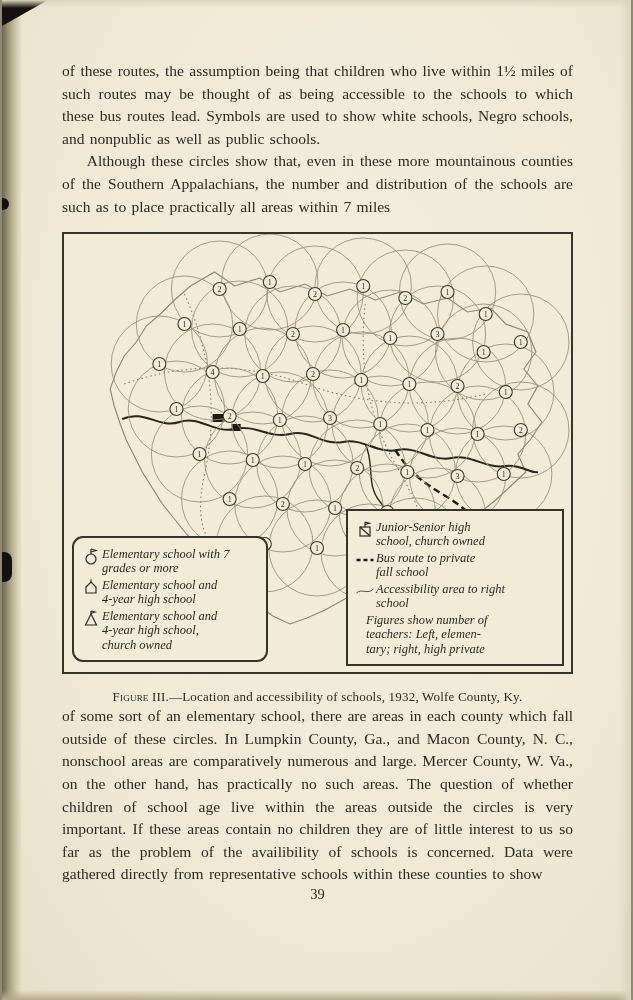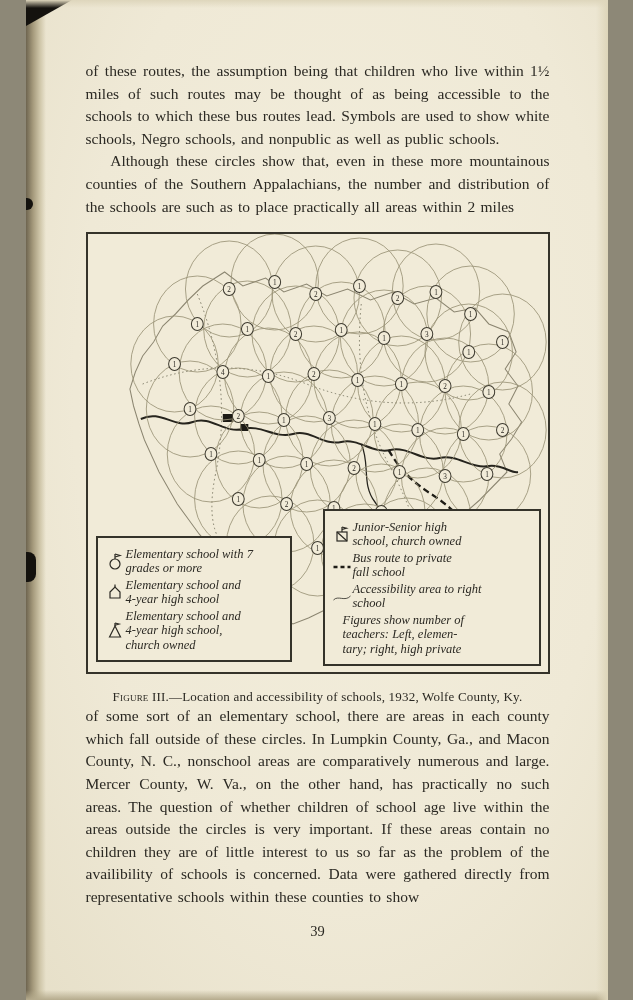--- a/index.html
+++ b/index.html
@@ -1,18 +1,18 @@
 <!DOCTYPE html>
 <html><head>
 <meta charset="utf-8">
 <style>
   html,body{margin:0;padding:0;background:#8d8877;}
   .page{
     position:relative;
-    width:582px;height:1000px;
+    width:629px;height:1000px;
     margin:0 auto;
     background:#efe9d6;
     background:radial-gradient(ellipse at 55% 40%, #f3eedc 0%, #efe9d6 60%, #e6dfc8 100%);
     font-family:"Liberation Serif","DejaVu Serif",serif;
     color:#2b2923;
     overflow:hidden;
   }
   
   .gutter-left{position:absolute;left:0;top:0;bottom:0;width:20px;
     background:linear-gradient(90deg,#6e6550 0%,#a59a7c 35%,#cfc6a9 70%,rgba(207,198,169,0) 100%);}
@@ -56,61 +56,60 @@
 
   .legend{
     position:absolute;
     background:#f1ebd8;
     border:2px solid #35332a;
     padding:7px 8px 6px 8px;
     font-style:italic;
     font-size:12.5px;line-height:1.16;
     color:#2b2923;
   }
-  .legend-left{left:8px;bottom:10px;width:176px;}
+  .legend-left{left:8px;bottom:10px;width:176px;border-radius:11px;}
   .legend-right{right:7px;bottom:6px;width:198px;}
-  .legend-item{display:flex;align-items:center;margin:2px 0;}
+  .legend-item{display:flex;align-items:flex-start;margin:2px 0;}
   .legend-item .licon{flex:0 0 20px;margin-top:1px;}
   .legend-item .ltext{white-space:pre-line;}
   .legend-item.noicon .licon{flex:0 0 10px;}
   .licon svg{display:block;}
   .li-stroke{fill:none;stroke:#2b2923;stroke-width:1.2;}
   .li-thin{fill:none;stroke:#2b2923;stroke-width:0.8;}
   .li-bold-dash{fill:none;stroke:#1e1c16;stroke-width:2.6;stroke-dasharray:4 3;}
 
   figcaption.caption{
     margin-top:15px;
     text-align:center;
     font-size:13px;letter-spacing:0.2px;
     color:#2b2923;
   }
   .caption-label{font-variant:small-caps;}
 
   .page-number{
-    margin-top:14px;
     text-align:center;
     font-size:14.5px;
   }
 </style>
 </head>
 <body>
 
 <div class="page">
   <div class="gutter-left"></div>
   <div class="corner-tl"></div>
   <div class="nick-1"></div>
   <div class="nick-2"></div>
   <div class="edge-bottom"></div>
   <div class="edge-right"></div>
   <div class="edge-top"></div>
 
   <div class="content">
 
     <p class="para">of these routes, the assumption being that children who live within 1½ miles of such routes may be thought of as being accessible to the schools to which these bus routes lead.  Symbols are used to show white schools, Negro schools, and nonpublic as well as public schools.</p>
-    <p class="para indent">Although these circles show that, even in these more mountainous counties of the Southern Appalachians, the number and distribution of the schools are such as to place practically all areas within 2 miles</p>
+    <p class="para indent">Although these circles show that, even in these more mountainous counties of the Southern Appalachians, the number and distribution of the schools are such as to place practically all areas within 7 miles</p>
 
     <figure class="map-figure">
       <div class="figure-frame">
         <svg class="map" id="map-svg" viewBox="0 0 505 438" preserveAspectRatio="none">
 
           <path class="outline" d="M150,38 L170,52 L195,44 L215,58 L240,50 L262,62 L285,55 L310,66 L335,58 L358,70 L382,64 L402,78 L425,74 L440,90 L462,98 L470,118 L458,135 L472,152 L462,170 L476,188 L465,205 L452,220 L460,238 L445,252 L430,266 L415,278 L398,290 L382,302 L365,312 L348,322 L330,334 L312,344 L295,356 L278,366 L260,376 L242,384 L225,390 L208,382 L192,370 L176,358 L162,344 L148,330 L136,315 L122,300 L110,285 L98,270 L88,254 L78,238 L70,222 L62,206 L56,190 L50,172 L46,155 L52,138 L60,122 L72,108 L82,92 L96,80 L110,66 L126,52 Z"></path>
 
           <path class="road" d="M60,150 Q150,118 240,150 T420,160"></path>
           <path class="road" d="M120,60 Q160,150 140,240 T200,330"></path>
           <path class="road" d="M300,70 Q290,160 330,230 T360,320"></path>

